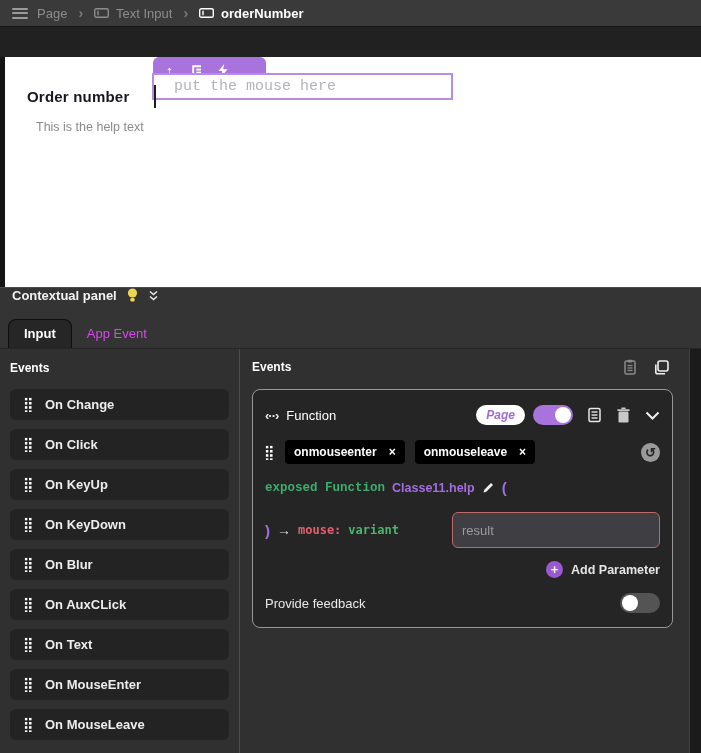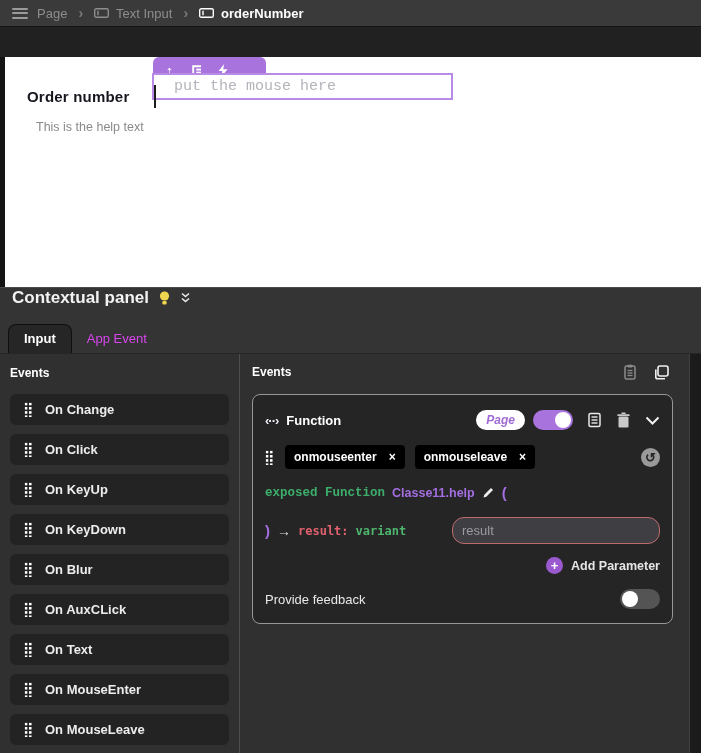--- a/index.html
+++ b/index.html
@@ -35,21 +35,21 @@
     background:#fff; border:2px solid #b88ce6; font-size:15px; color:#2a2a2a;
     padding:0 20px; outline:none; font-family:Liberation Mono, monospace; }
   .canvas-input::placeholder { color:#b3b3bb; }
   .caret { position:absolute; left:149px; top:28px; width:2px; height:23px; background:#1c1c1c; }
   .help-text { position:absolute; left:31px; top:63px; font-size:12.5px; color:#8a8a8a; }
 
   
   .contextual { height:466px; background:#343434; border-top:1px solid #4a4a4a;
     display:flex; flex-direction:column; }
   .panel-header { height:33px; display:flex; align-items:center; gap:10px; padding:0 12px; }
-  .panel-title { color:#f2f2f2; font-size:17px; font-weight:600;text-align:right; }
+  .panel-title { color:#f2f2f2; font-size:13px; font-weight:600;text-align:right; }
   .icon-btn { display:flex; align-items:center; justify-content:center; cursor:pointer; }
 
   .tabs { display:flex; align-items:flex-end; padding:0 8px; height:30px;
     border-bottom:1px solid #262626;margin-top:16px; }
   .tab { font-size:13px; padding:6px 15px 7px; color:#d946ef; cursor:pointer; }
   .tab.active { background:#262626; color:#ffffff; font-weight:700;
     border:1px solid #0f0f0f; border-bottom:none; border-radius:8px 8px 0 0; }
 
   .panel-body { flex:1; display:flex; background:#303030; position:relative; }
 
@@ -67,21 +67,21 @@
   .actions-panel { flex:1; padding:10px 12px 0; }
   .actions-header { display:flex; align-items:center; padding-right:20px; }
   .actions-header .section-title { margin:0; }
   .actions-header .spacer { flex:1; }
   .actions-header .icon-btn { margin-left:16px; }
 
   .function-card { margin:14px 16px 0 0; background:#252525; border:1px solid #979797;
     border-radius:8px; padding:12px 12px 14px; }
   .card-header { display:flex; align-items:center; gap:8px; height:26px; }
   .fn-icon { color:#f0eef7; font-size:13px; font-weight:700; letter-spacing:-1px; }
-  .fn-title { color:#ffffff; font-size:13px; font-weight:700; }
+  .fn-title { color:#ffffff; font-size:13px; font-weight:400; }
   .card-header .spacer { flex:1; }
   .page-badge { background:#ffffff; color:#a06cd5; font-size:12px; font-weight:600;
     font-style:italic; border-radius:11px; padding:3px 10px; }
   .toggle { width:40px; height:20px; border-radius:10px; position:relative; cursor:pointer; }
   .toggle .knob { width:16px; height:16px; background:#ffffff; border-radius:50%;
     position:absolute; top:2px; }
   .toggle.on { background:#a873dd; }
   .toggle.on .knob { right:2px; }
   .toggle.off { background:#545454; }
   .toggle.off .knob { left:2px; }
@@ -102,22 +102,22 @@
   .kw-green { color:#3dae6b;font-family:Liberation Mono, monospace; }
   .kw-purple { color:#a36ee0; }
   .paren { color:#a36ee0; font-size:15px; font-weight:700; }
   .pencil-icon { cursor:pointer; display:flex; }
 
   .result-row { margin-top:16px; display:flex; align-items:center; gap:7px; }
   .arrow { color:#dddddd; font-size:14px; font-weight:700; }
   .mono { font-family:"DejaVu Sans Mono", monospace; font-size:12px; font-weight:700; }
   .res-name { color:#e0606e; }
   .res-type { color:#4db56e; }
-  .result-input { margin-left:auto; width:208px; height:27px; background:#3f3f43;
-    border:1px solid #bf6a6a; border-radius:12px; color:#ddd; font-size:13px;
+  .result-input { margin-left:auto; width:208px; height:36px; background:#3f3f43;
+    border:1px solid #bf6a6a; border-radius:6px; color:#ddd; font-size:13px;
     padding:0 9px; outline:none; font-family:"Liberation Sans",sans-serif; }
   .result-input::placeholder { color:#9a9aa0; }
 
   .add-param { display:flex; justify-content:flex-end; align-items:center; gap:8px;
     margin-top:13px; cursor:pointer; }
   .plus-circle { width:17px; height:17px; border-radius:50%; background:#9b59d0;
     color:#ffffff; font-size:13px; font-weight:700; display:flex; align-items:center;
     justify-content:center; line-height:0; }
   .add-param-label { color:#e5e5e5; font-size:12.5px; font-weight:700; }
 
@@ -326,21 +326,21 @@
             <svg width="13" height="13" viewBox="0 0 13 13">
                 <path d="M1.5 11.5 L2.3 8.7 L9 2 L11 4 L4.3 10.7 Z" fill="#ededed"></path>
               </svg>
           </span>
           <span class="paren">(</span>
         </div>
 
         <div class="result-row">
           <span class="paren">)</span>
           <span class="arrow">→</span>
-          <span class="mono res-name">result:</span>
+          <span class="mono res-name">mouse:</span>
           <span class="mono res-type">variant</span>
           <input class="result-input" placeholder="result" style="">
         </div>
 
         <div class="add-param">
           <span class="plus-circle">+</span>
           <span class="add-param-label">Add Parameter</span>
         </div>
 
         <div class="feedback-row">

